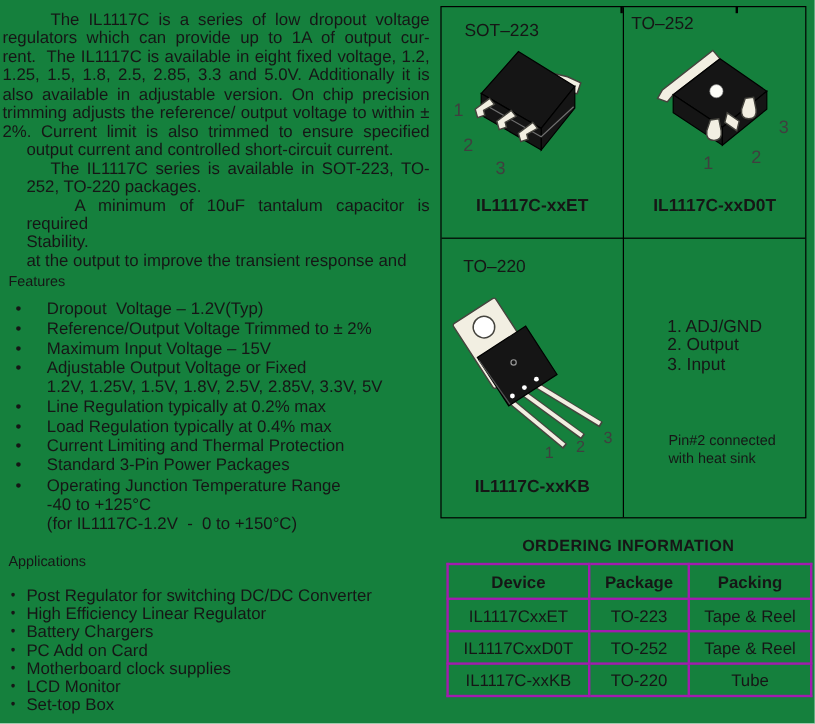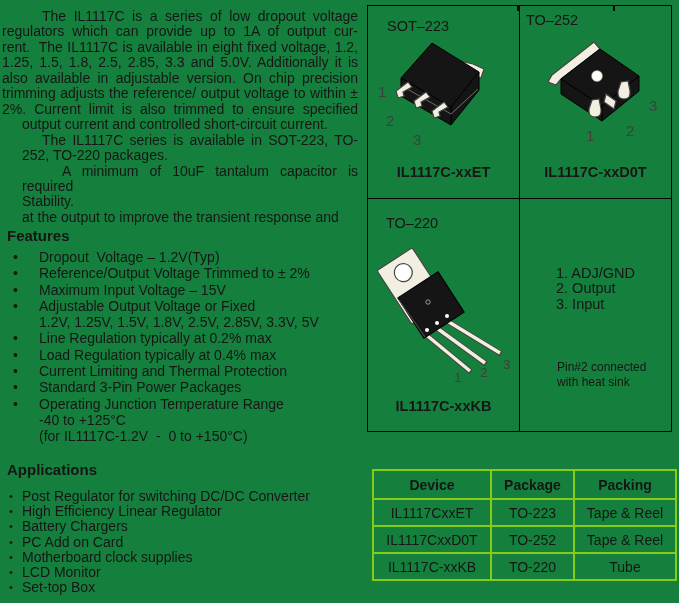--- a/index.html
+++ b/index.html
@@ -7,21 +7,21 @@
         font-family:"Liberation Sans","DejaVu Sans",sans-serif;color:#161616;}
 
   
   .intro{position:absolute;left:2px;top:9px;width:356px;font-size:14px;line-height:15.45px;}
   .iline{text-align:justify;text-align-last:justify;white-space:pre-wrap;}
   .iline.ind{text-indent:40px;}
   .iline.end{text-align-last:left;margin-left:20px;}
 
   
   .features{position:absolute;left:7px;top:227px;width:352px;}
-  .sect-h{font-size:15px;font-weight:bold;}
+  .sect-h{font-size:12px;font-weight:normal;}
   .features .sect-h{height:22px;}
   .fitem{display:flex;line-height:16.3px;font-size:14px;}
   .fbull{width:26px;padding-left:6px;flex:none;}
   .ftext{white-space:pre-wrap;}
 
   
   .apps{position:absolute;left:7px;top:461px;width:352px;}
   .apps .sect-h{height:28px;}
   .aitem{display:flex;line-height:15.2px;font-size:14px;}
   .adot{width:13px;padding-left:2px;flex:none;font-size:11px;}
@@ -38,21 +38,21 @@
   .pcap{position:absolute;width:100%;text-align:center;font-weight:bold;font-size:14.5px;}
   .tick{position:absolute;width:2px;height:6px;background:#000;top:-1px;}
 
   .pinlist{position:absolute;left:36px;top:67px;font-size:14.5px;line-height:15.4px;}
   .pinnote{position:absolute;left:37px;top:161px;font-size:12px;line-height:15px;white-space:pre-line;}
 
   
   .otitle{position:absolute;left:372px;top:447px;width:303px;text-align:center;
           font-weight:bold;font-size:13.5px;letter-spacing:.3px;}
   .otable{position:absolute;left:372px;top:469px;width:303px;border-collapse:collapse;table-layout:fixed;}
-  .otable th,.otable td{border:2px solid #84cc16;text-align:center;padding:0;overflow:hidden;}
+  .otable th,.otable td{border:2px solid #a21caf;text-align:center;padding:0;overflow:hidden;}
   .otable th{height:27px;font-size:14px;font-weight:bold;}
   .otable td{height:25px;font-size:14px;font-weight:normal;}
 
   svg{position:absolute;}
   svg text{font-family:"Liberation Sans","DejaVu Sans",sans-serif;}
 </style>
 </head>
 <body>
 
 <div class="page">
@@ -272,20 +272,21 @@
           <div>2. Output</div>
 
           <div>3. Input</div>
 
       </div>
       <div class="pinnote">Pin#2 connected
 with heat sink</div>
     </div>
   </div>
 
+  <div class="otitle">ORDERING INFORMATION</div>
   <table class="otable">
     <colgroup>
         <col style="width:118px;">
         <col style="width:83px;">
         <col style="width:102px;">
       </colgroup>
     <thead>
       <tr>
         <th>Device</th>
           <th>Package</th>

